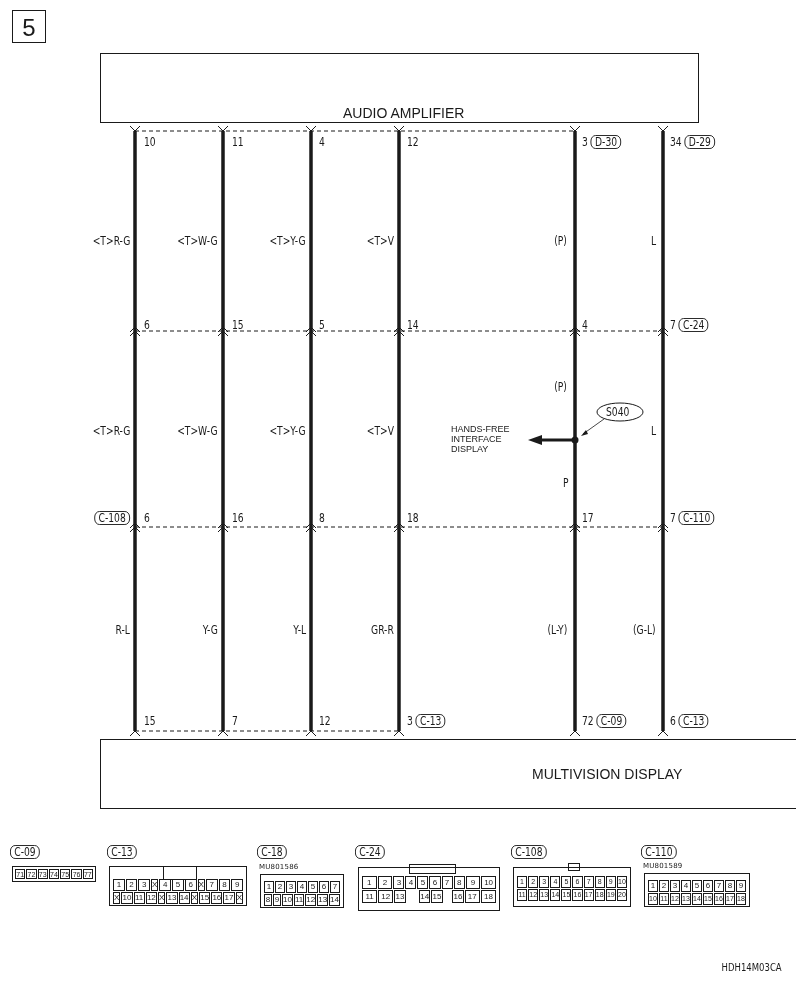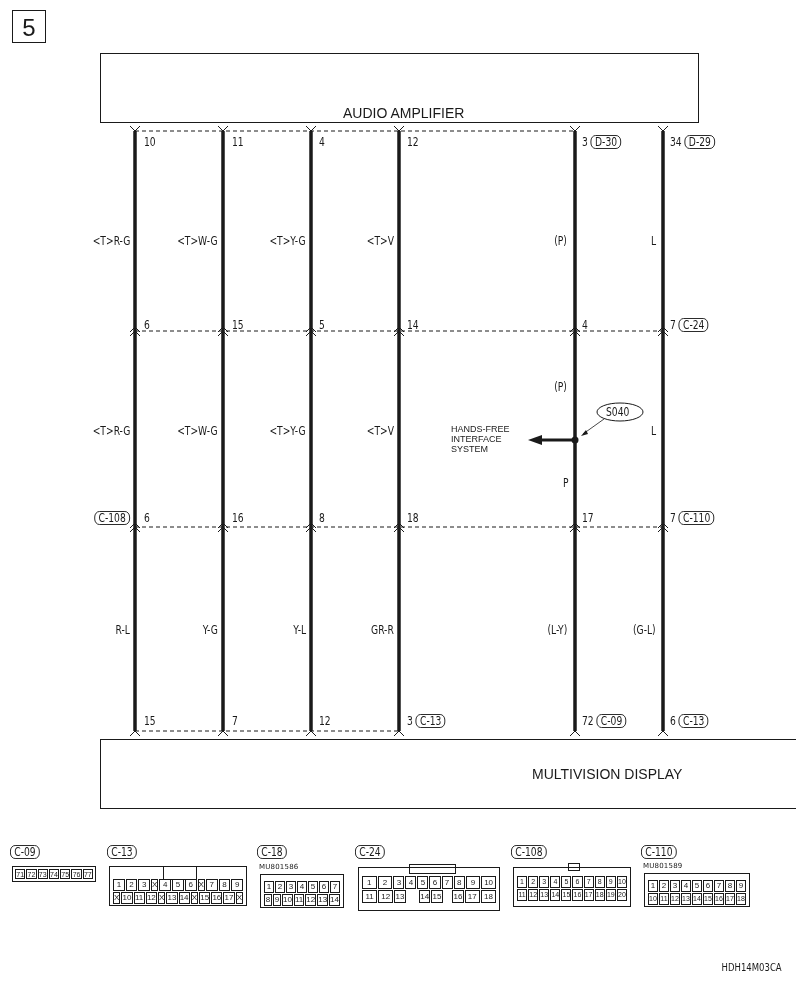--- a/index.html
+++ b/index.html
@@ -89,21 +89,21 @@
   <ellipse cx="620" cy="412" rx="23" ry="9" fill="#fff" stroke="#1a1a1a" stroke-width="1"></ellipse>
   <line x1="604" y1="419" x2="583" y2="434" stroke="#1a1a1a" stroke-width="0.8"></line>
   <polygon points="581,436 586,430 588,434" fill="#1a1a1a"></polygon>
 </svg>
 
 <span class="lbl" style="left:606px; top:405px;">S040</span>
 
 <div class="small" style="left:451px; top:424px;">
   <div>HANDS-FREE</div>
   <div>INTERFACE</div>
-  <div>SYSTEM</div>
+  <div>DISPLAY</div>
 </div>
 
 <span class="lbl" style="left:144px; top:135px;">10</span>
 <span class="lbl" style="left:232px; top:135px;">11</span>
 <span class="lbl" style="left:319px; top:135px;">4</span>
 <span class="lbl" style="left:407px; top:135px;">12</span>
 <span class="lbl" style="left:582px; top:135px;"><span>3</span> <span class="conn">D-30</span></span>
 <span class="lbl" style="left:670px; top:135px;"><span>34</span> <span class="conn">D-29</span></span>
 
 <span class="lbl r" style="right:666px; top:234px;">&lt;T&gt;R-G</span>

